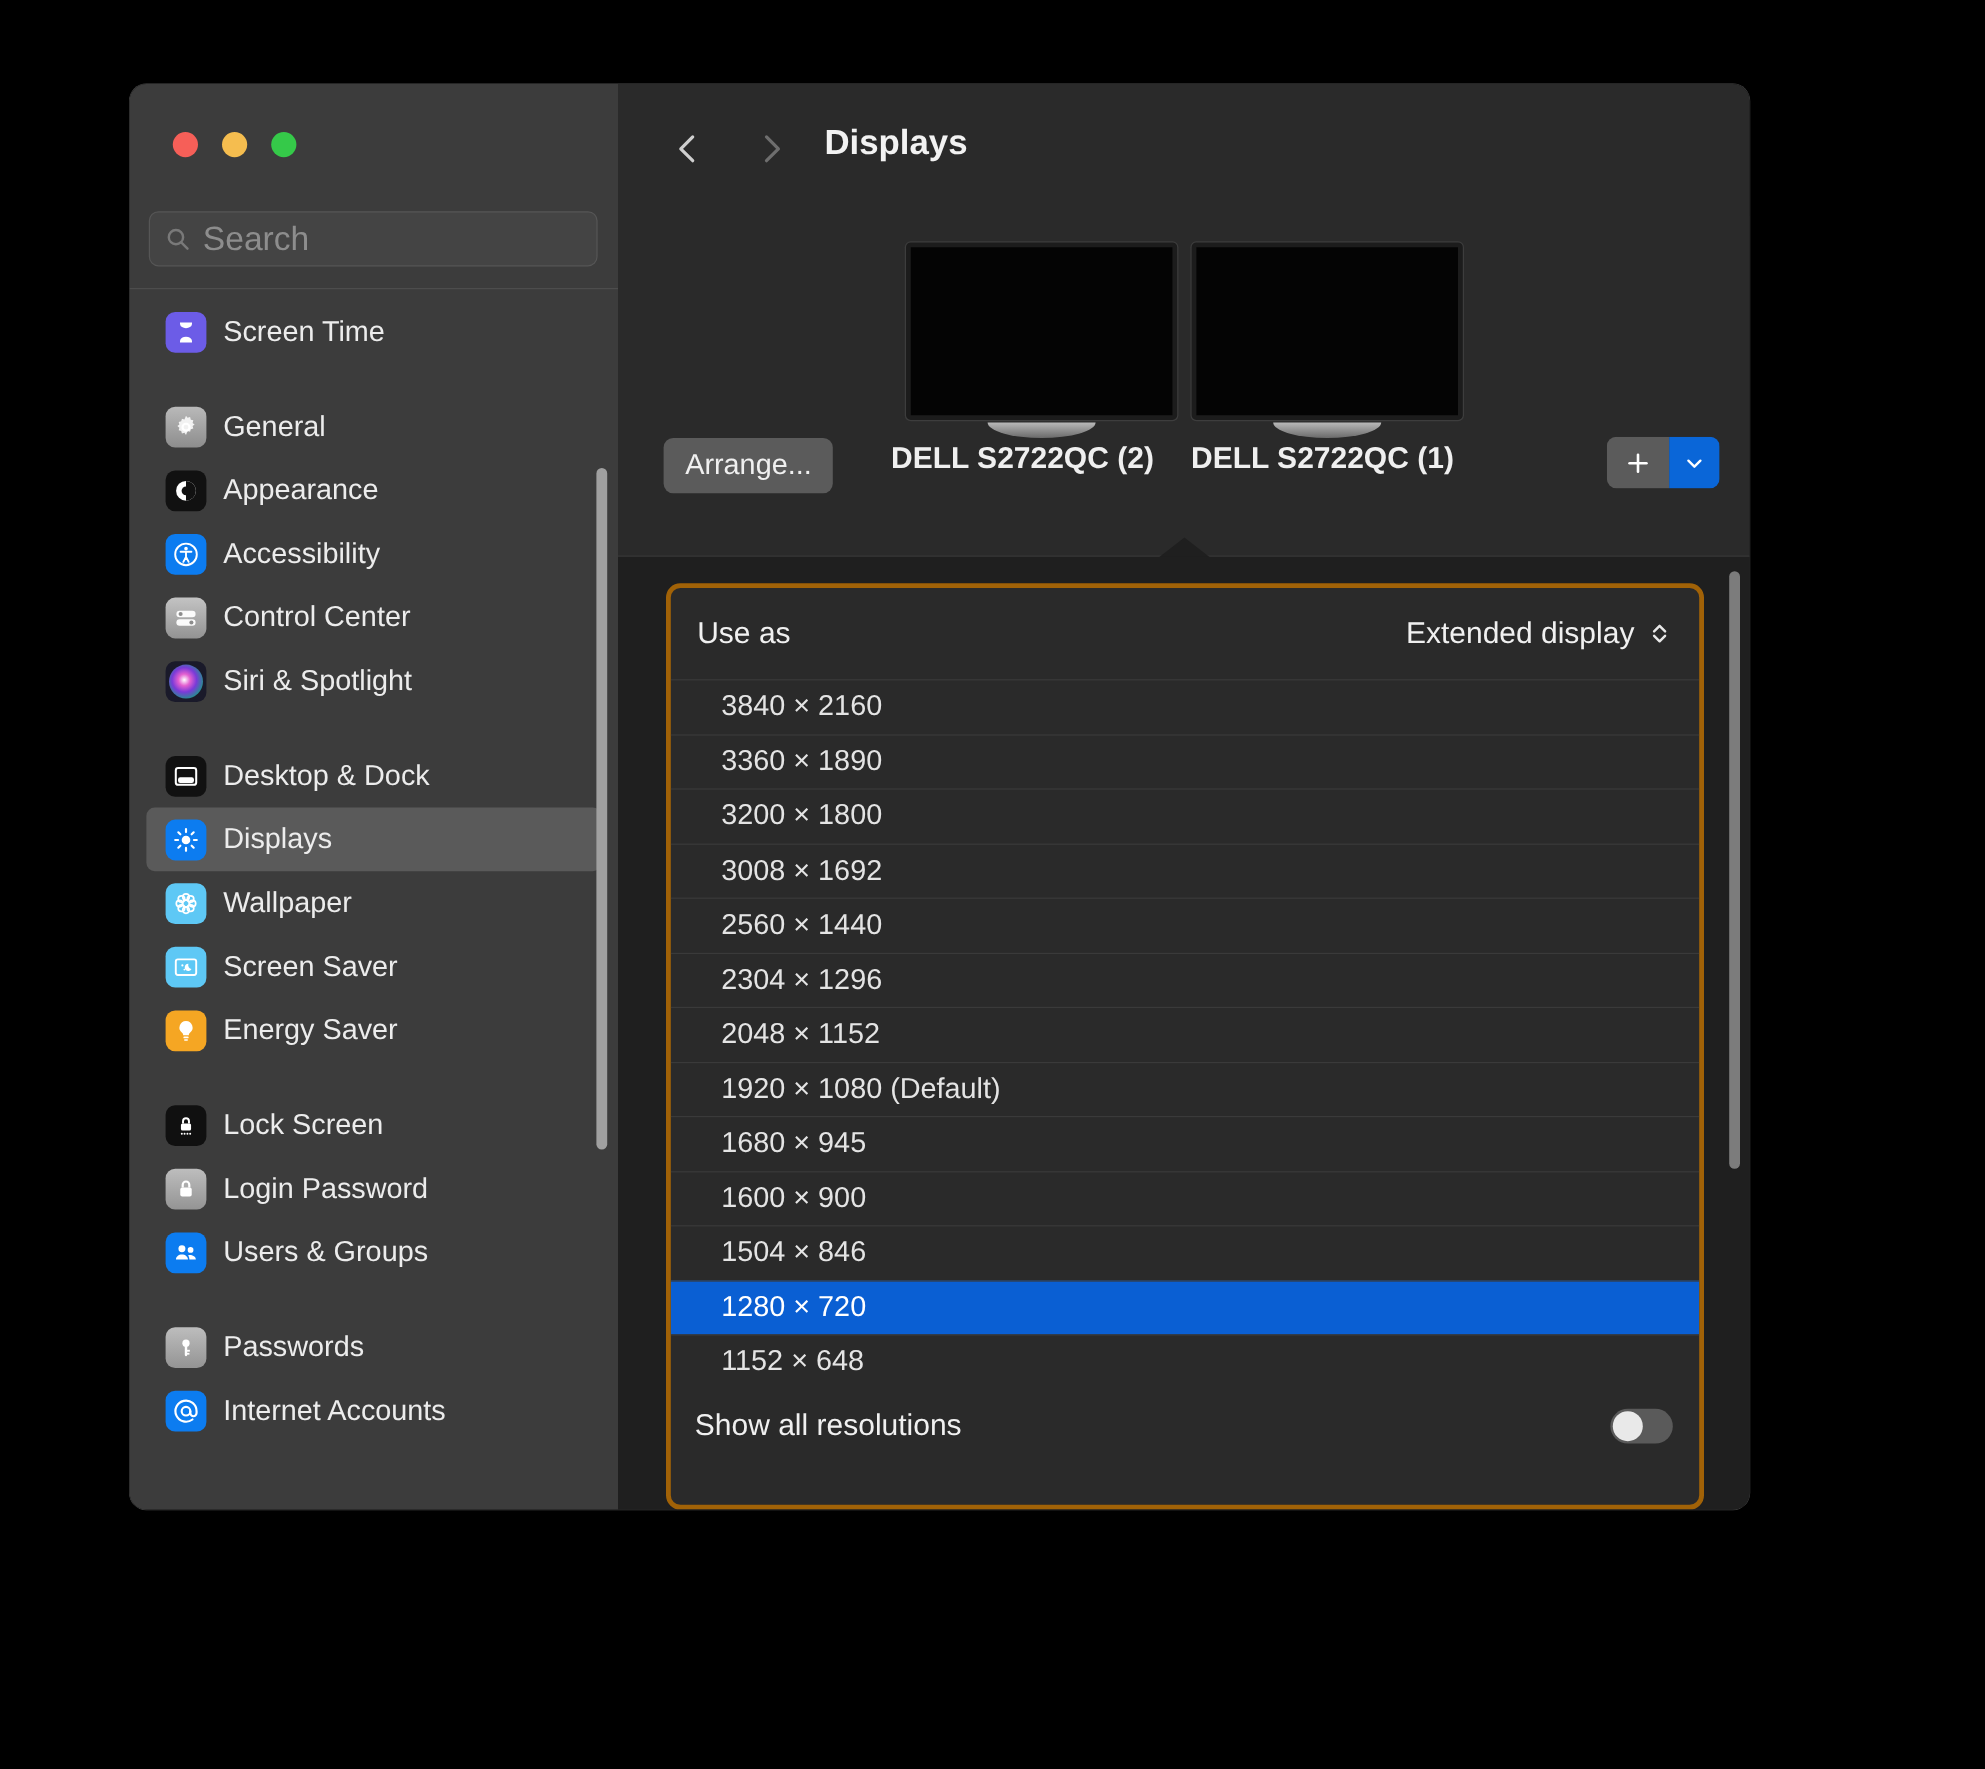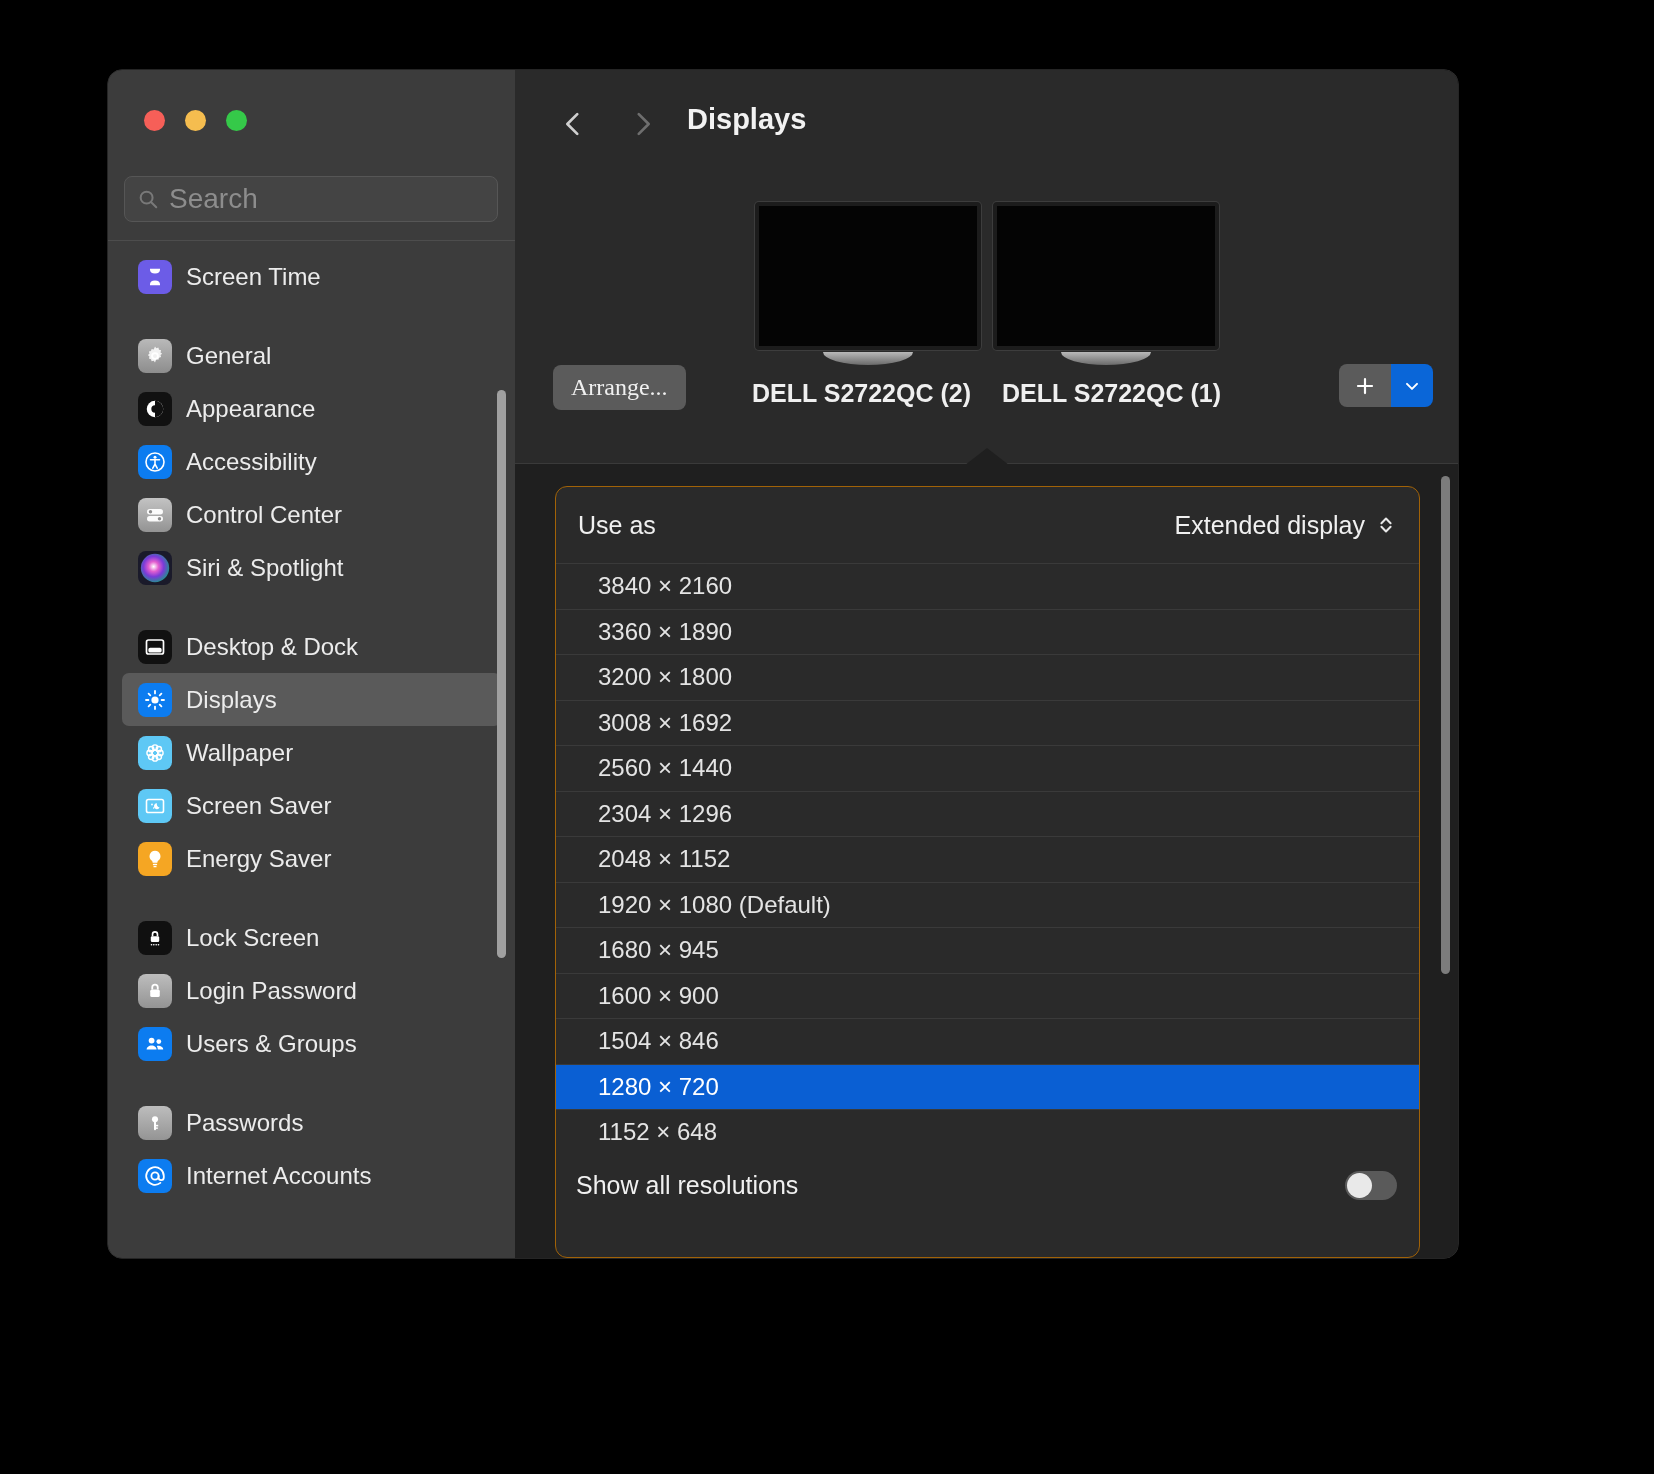--- a/index.html
+++ b/index.html
@@ -134,32 +134,31 @@
     margin: 2px auto 0;
     border-radius: 0 0 50% 50% / 0 0 100% 100%;
     background: linear-gradient(#b9b9b9, #6a6a6a);
   }
   #mon-labels {
     position: absolute; left: 50%; transform: translateX(-50%);
     top: 188px;
     display: flex; gap: 12px;
   }
   .mon-label {
-    width: 238px; text-align: center;
+    width: 238px; 
     font-size: 25px; font-weight: bold; color: #efefef;
     white-space: nowrap;
-    margin-top: 11px;
   }
   #arrange-btn {
     position: absolute; left: 38px; top: 185px;
     background: #5b5b5b;
     color: #f0f0f0; font-size: 24px;
     padding: 9px 18px;
     border: none; border-radius: 8px;
-    font-family: Liberation Serif, serif;
+    font-family: Liberation Sans, sans-serif;
   }
   #add-group {
     position: absolute; right: 25px; top: 184px;
     display: flex; height: 43px;
     border-radius: 8px; overflow: hidden;
   }
   #add-btn {
     width: 52px; background: #5b5b5b;
     display: flex; align-items: center; justify-content: center;
     color: #fff; font-size: 30px; line-height: 1;
@@ -181,21 +180,21 @@
   }
 
   
   #settings-area {
     position: absolute; left: 0; top: 394px; right: 0; bottom: 0;
     background: #1f1f1f;
     padding: 22px 38px 0 40px;
   }
   #card {
     background: #2a2a2a;
-    border: 1px solid #a16207;
+    border: 4px solid #a16207;
     border-radius: 12px;
     overflow: hidden;
     height: 100%;
     text-align: center;
   }
   .row {
     display: flex; align-items: center; justify-content: space-between;
     padding: 0 22px;
     height: 66px;
   }

